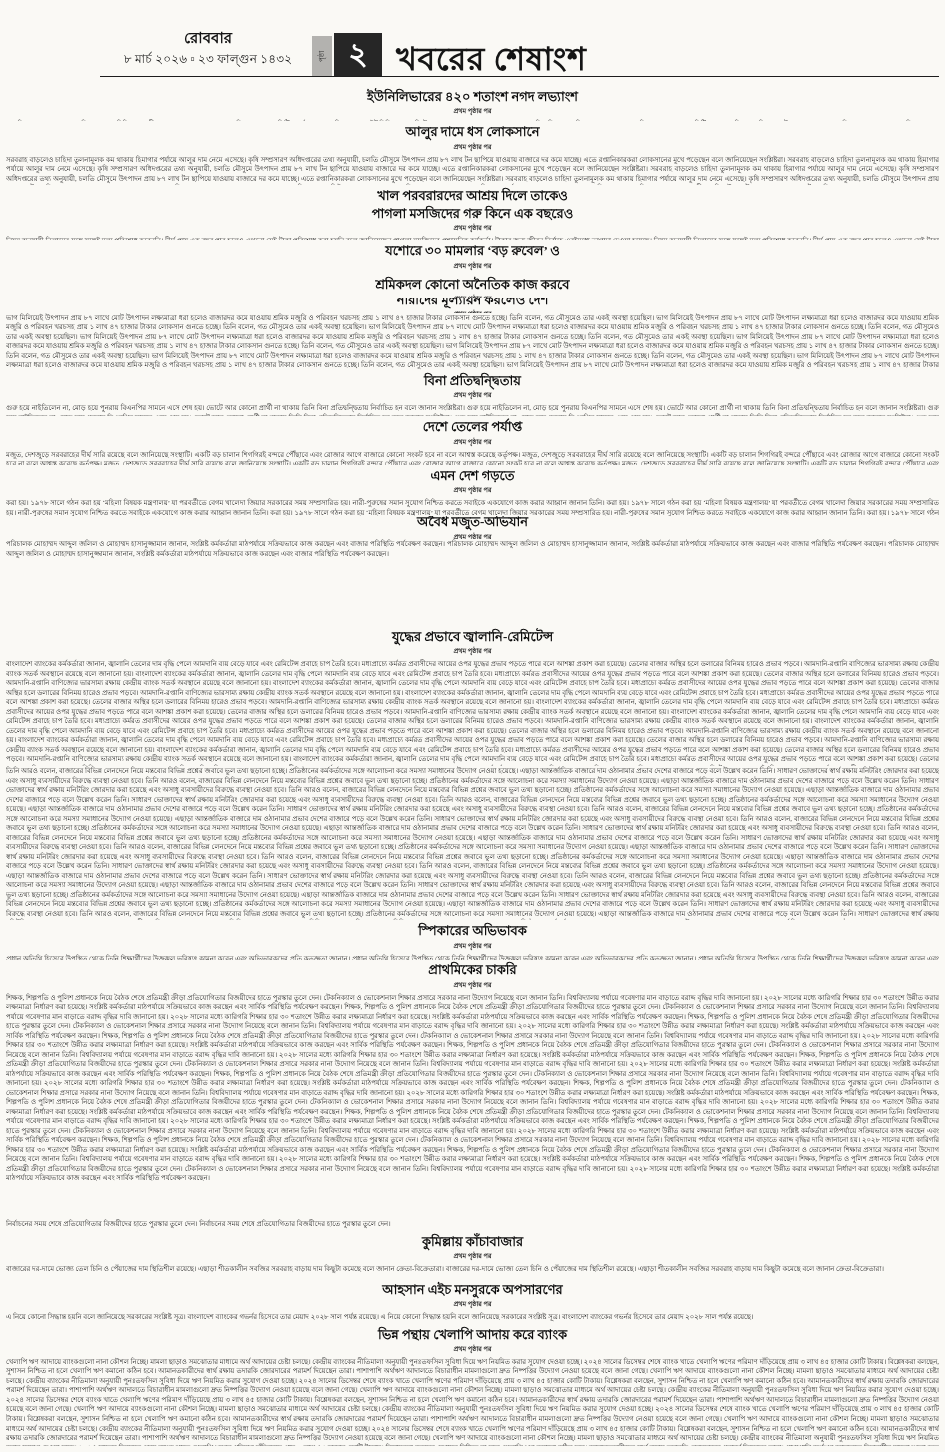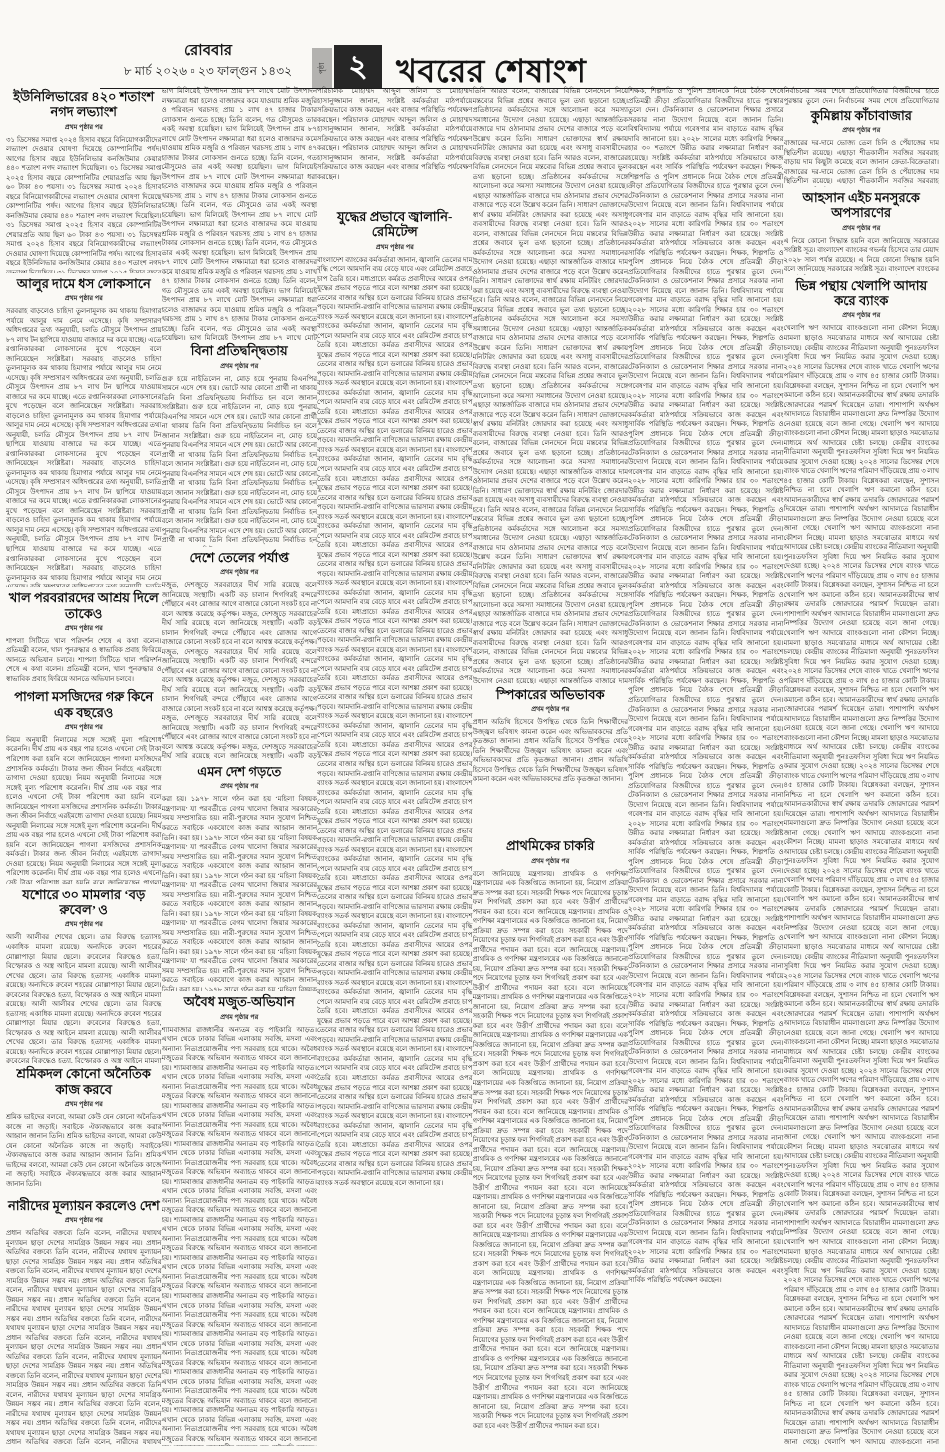--- a/index.html
+++ b/index.html
@@ -12,21 +12,20 @@
   }
   #sheet{
     position:relative;width:945px;height:1452px;
     background:#faf9f5;
     box-sizing:border-box;
   }
   
   #header{
     position:absolute;left:0;top:0;width:830px;height:82px;
     box-sizing:border-box;
-    margin-top:12px;
   }
   #header-rule{
     position:absolute;left:100px;top:76px;width:839px;height:0;
     border-top:1.6px solid #1d1d1d;
   }
   #dateblock{
     position:absolute;left:108px;top:30px;width:200px;text-align:center;
   }
   #day{font-weight:bold;font-size:15px;line-height:1.1;}
   #dateline{font-size:12px;margin-top:3px;letter-spacing:.2px;}
@@ -52,21 +51,21 @@
   #tagline{font-size:7px;color:#333;margin-right:4px;}
   #masthead-name{
     font-size:31px;font-weight:bold;line-height:1.0;margin-top:1px;
     letter-spacing:-.5px;white-space:nowrap;
   }
   #masthead-logo-mark{font-size:24px;vertical-align:3px;margin-right:-2px;}
   #masthead-rule{border-top:1.8px solid #1d1d1d;margin-top:4px;}
   
   #cols{
     position:absolute;left:6px;top:86px;width:933px;height:1360px;
-    display:flex;
+    display:flex;flex-direction:column;
   }
   .col{
     flex:1 1 0;display:flex;flex-direction:column;
     overflow:hidden;min-width:0;
   }
   .article{display:flex;flex-direction:column;overflow:hidden;}
   .article.grow{flex:1 1 auto;justify-content:center;}
   .headline{
     font-weight:bold;font-size:13px;line-height:1.18;text-align:center;
     margin:3px 0 1px 0;color:#0d0d0d;

